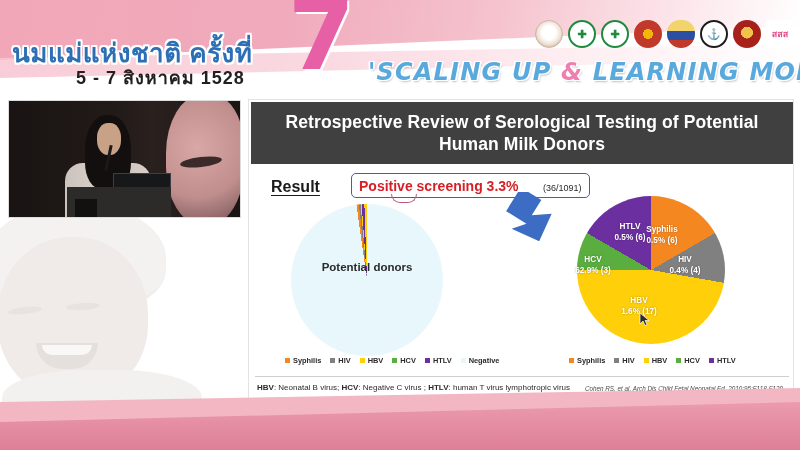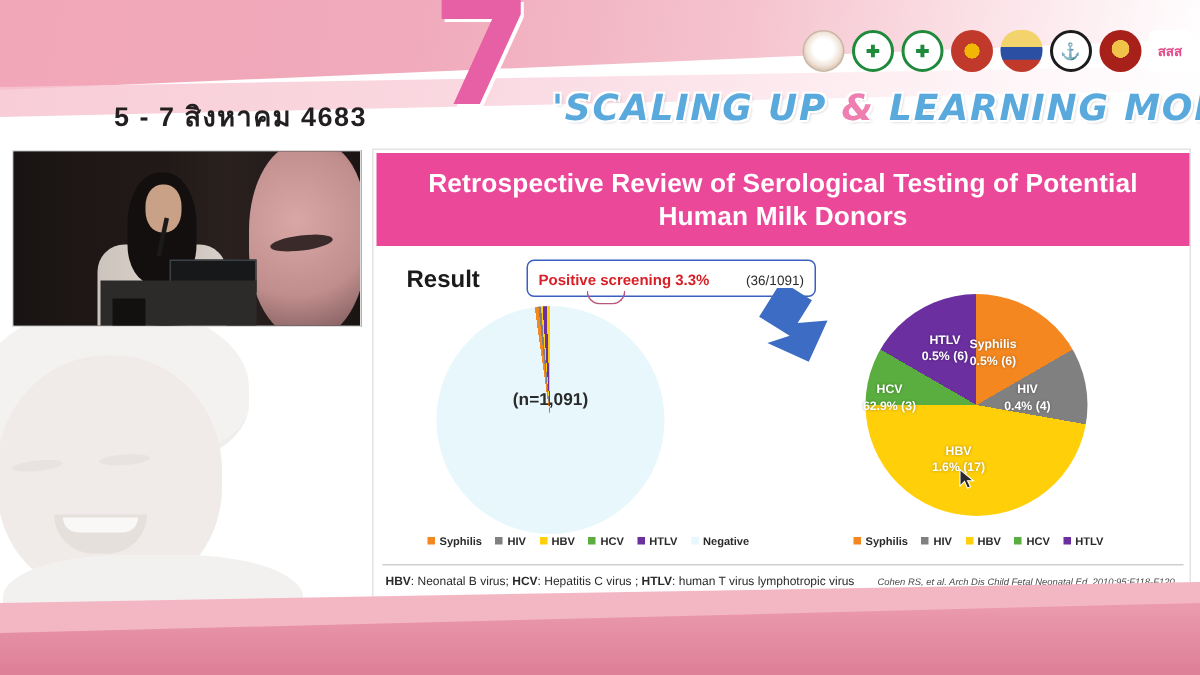--- a/index.html
+++ b/index.html
@@ -122,38 +122,38 @@
   .v-mic { position:absolute; left: 98px; top: 44px; width: 3px; height: 26px;
            background:#1a1a1a; transform: rotate(12deg); }
 
   
   .slide {
     position: absolute; left: 248px; top: 99px; width: 546px; height: 306px;
     background: #ffffff; border: 1px solid #e3e3e3;
   }
   .slide-title-bar {
     position: absolute; left: 2px; top: 2px; width: 542px; height: 62px;
-    background: #ec4899; display: flex; align-items: center; justify-content: center;
+    background: #404040; display: flex; align-items: center; justify-content: center;
     text-align: center; padding: 12px 18px;
   }
   .slide-title {
     color: #ffffff; font-size: 17.5px; font-weight: bold; line-height: 1.26;
     letter-spacing: .1px;
   }
   .result-label {
     position: absolute; left: 22px; top: 78px;
     font-size: 16px; font-weight: bold; color: #1a1a1a;
-    text-underline-offset: 3px;
+    text-decoration: underline; text-underline-offset: 3px;
   }
   .callout {
     position: absolute; left: 102px; top: 73px;
     border: 1.6px solid #3a5fbf; border-radius: 5px; background: #ffffff;
     padding: 2.5px 7px; white-space: nowrap;
   }
-  .callout .pct { color: #d81f26; font-size: 10px; font-weight: bold; }
+  .callout .pct { color: #d81f26; font-size: 14px; font-weight: bold; }
   .callout .frac { color: #2a2a2a; font-size: 9px; padding-left: 20px; }
   .callout-brace {
     position:absolute; left: 142px; top: 94px; width: 26px; height: 9px;
     border: 1.4px solid #b9587f; border-top: none; border-radius: 0 0 9px 9px;
   }
 
   
   .blue-arrow { position: absolute; left: 252px; top: 92px; }
 
   
@@ -240,21 +240,22 @@
 </head>
 <body>
 
 <div id="stage">
 
   <div class="banner">
     <div class="banner-base"></div>
     <div class="banner-pink-top"></div>
     <div class="banner-pink-band"></div>
 
-    <div class="thai-date">5 - 7 สิงหาคม 4683</div>
+    <div class="thai-line2">นมแม่แห่งชาติ ครั้งที่</div>
+    <div class="thai-date">5 - 7 สิงหาคม 1528</div>
     <div class="big-seven">7</div>
 
     <div class="tagline"><span>'SCALING UP </span><span class="amp">&amp;</span><span> LEARNING MORE'</span></div>
 
     <div class="logos">
       <div class="logo" style="background:radial-gradient(circle at 50% 45%, #fff 35%, #efe2d6 60%, #b08a6e 100%); border:1px solid #c9b7a3;"></div>
       <div class="logo" style="background:#ffffff; border:2px solid #1f8a3c;">
           <span style="color:#1f8a3c;font-size:11px;">✚</span>
         </div>
       <div class="logo" style="background:#ffffff; border:2px solid #1f8a3c;">
@@ -311,21 +312,21 @@
 
     <div class="blue-arrow">
       <svg width="56" height="50" viewBox="0 0 56 50">
         <path d="M6 4 L30 4 L30 22 L46 10 L50 40 L20 44 L30 32 L6 32 Z" transform="rotate(32 28 24)" fill="#3c6cc4"></path>
       </svg>
     </div>
 
     <div class="pie-left"></div>
     <div class="pie-left-sliver"></div>
     <div class="pie-left-label">
-      <div>(n=1,091)</div>
+      <div>Potential donors</div>
     </div>
 
     <div class="pie-right"></div>
 
     <div class="seg-lbl seg-syphilis">
       <div>Syphilis</div>
       <div>0.5% (6)</div>
     </div>
     <div class="seg-lbl seg-hiv">
       <div>HIV</div>
@@ -395,21 +396,21 @@
           <span>HCV</span>
         </span>
       <span class="lg-item">
           <i class="lg-sw" style="background:#6b2fa0"></i>
           <span>HTLV</span>
         </span>
     </div>
 
     <div class="footnote-rule"></div>
     <div class="footnote">
-      <b>HBV</b><span>: Neonatal B virus; </span><b>HCV</b><span>: Hepatitis C virus ; </span><b>HTLV</b><span>: human T virus lymphotropic virus</span>
+      <b>HBV</b><span>: Neonatal B virus; </span><b>HCV</b><span>: Negative C virus ; </span><b>HTLV</b><span>: human T virus lymphotropic virus</span>
     </div>
     <div class="citation">Cohen RS, et al. Arch Dis Child Fetal Neonatal Ed. 2010;95:F118-F120.</div>
   </div>
 
   <div class="bottom-band">
     <div class="bb1"></div>
     <div class="bb2"></div>
   </div>
 
 </div>

